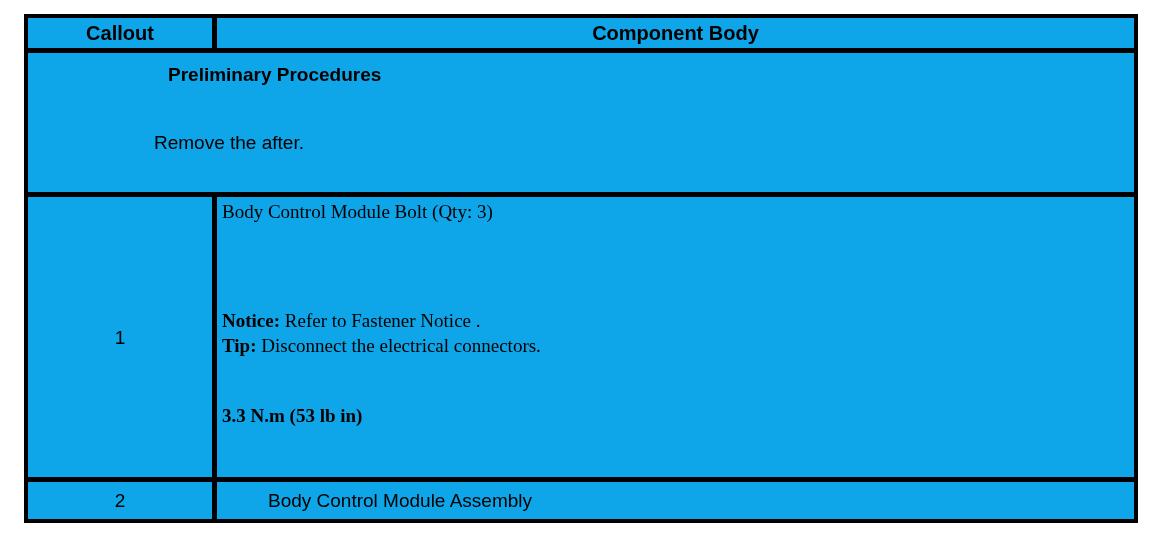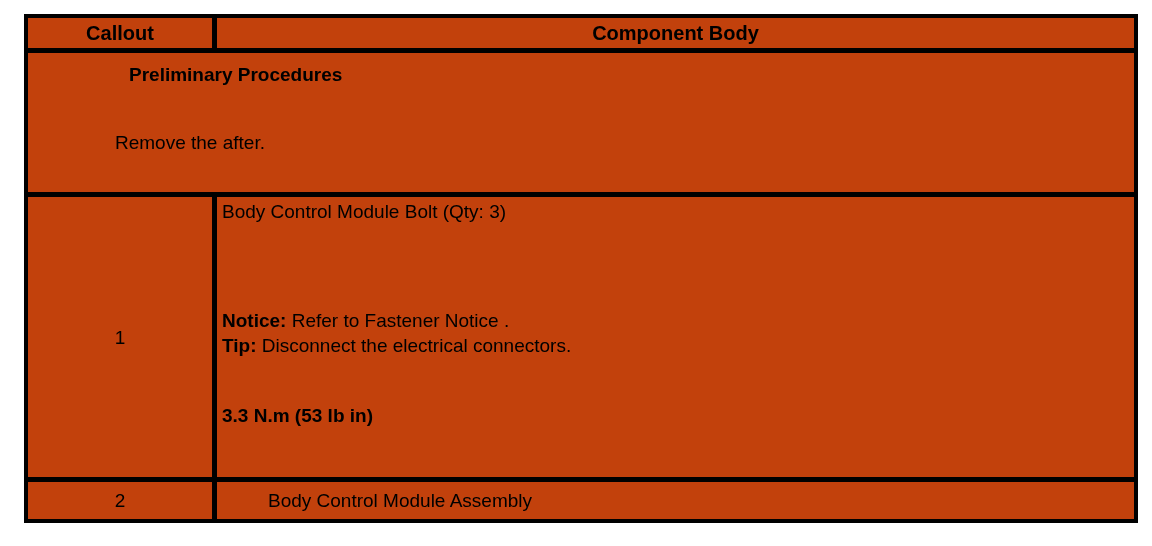--- a/index.html
+++ b/index.html
@@ -10,21 +10,21 @@
     font-family: "Liberation Sans", "DejaVu Sans", sans-serif;
     font-size: 19px;
     line-height: 25px;
     overflow: hidden;
   }
   .doc-table {
     position: absolute;
     left: 24px; top: 14px;
     width: 1114px;
     border: 4px solid #000;
-    background: #c2410c;
+    background: #0ea5e9;
   }
   .row { display: flex; }
   .bordered { border-bottom: 5px solid #000; }
   .callout-col {
     width: 189px;
     flex: none;
     border-right: 5px solid #000;
     display: flex;
     align-items: center;
     justify-content: center;
@@ -38,32 +38,33 @@
     font-size: 20px;
     display: flex;
     align-items: center;
     justify-content: center;
   }
 
   
   .prelim-row {
     height: 135px;
     display: block;
+    padding-left: 39px;
   }
   .prelim-title {
     font-weight: bold;
     margin: 9px 0 0 101px;
   }
   .prelim-step { margin-left: 87px; }
   .prelim-step.first { margin-top: 43px; }
 
   
   .body-row-1 { height: 285px; }
   .callout-value { font-size: 19px; }
-  .component-body { padding: 2px 4px 12px 5px; }
+  .component-body { padding: 2px 4px 12px 5px; font-family: Liberation Serif, serif; }
   .line { white-space: pre-wrap; }
   .notice-line { margin-top: 84px; }
   .tip-line { }
   .torque-line { margin-top: 45px; font-weight: bold; }
   .b { font-weight: bold; }
 
   
   .body-row-2 { height: 37px; }
   .component-simple {
     display: flex;

